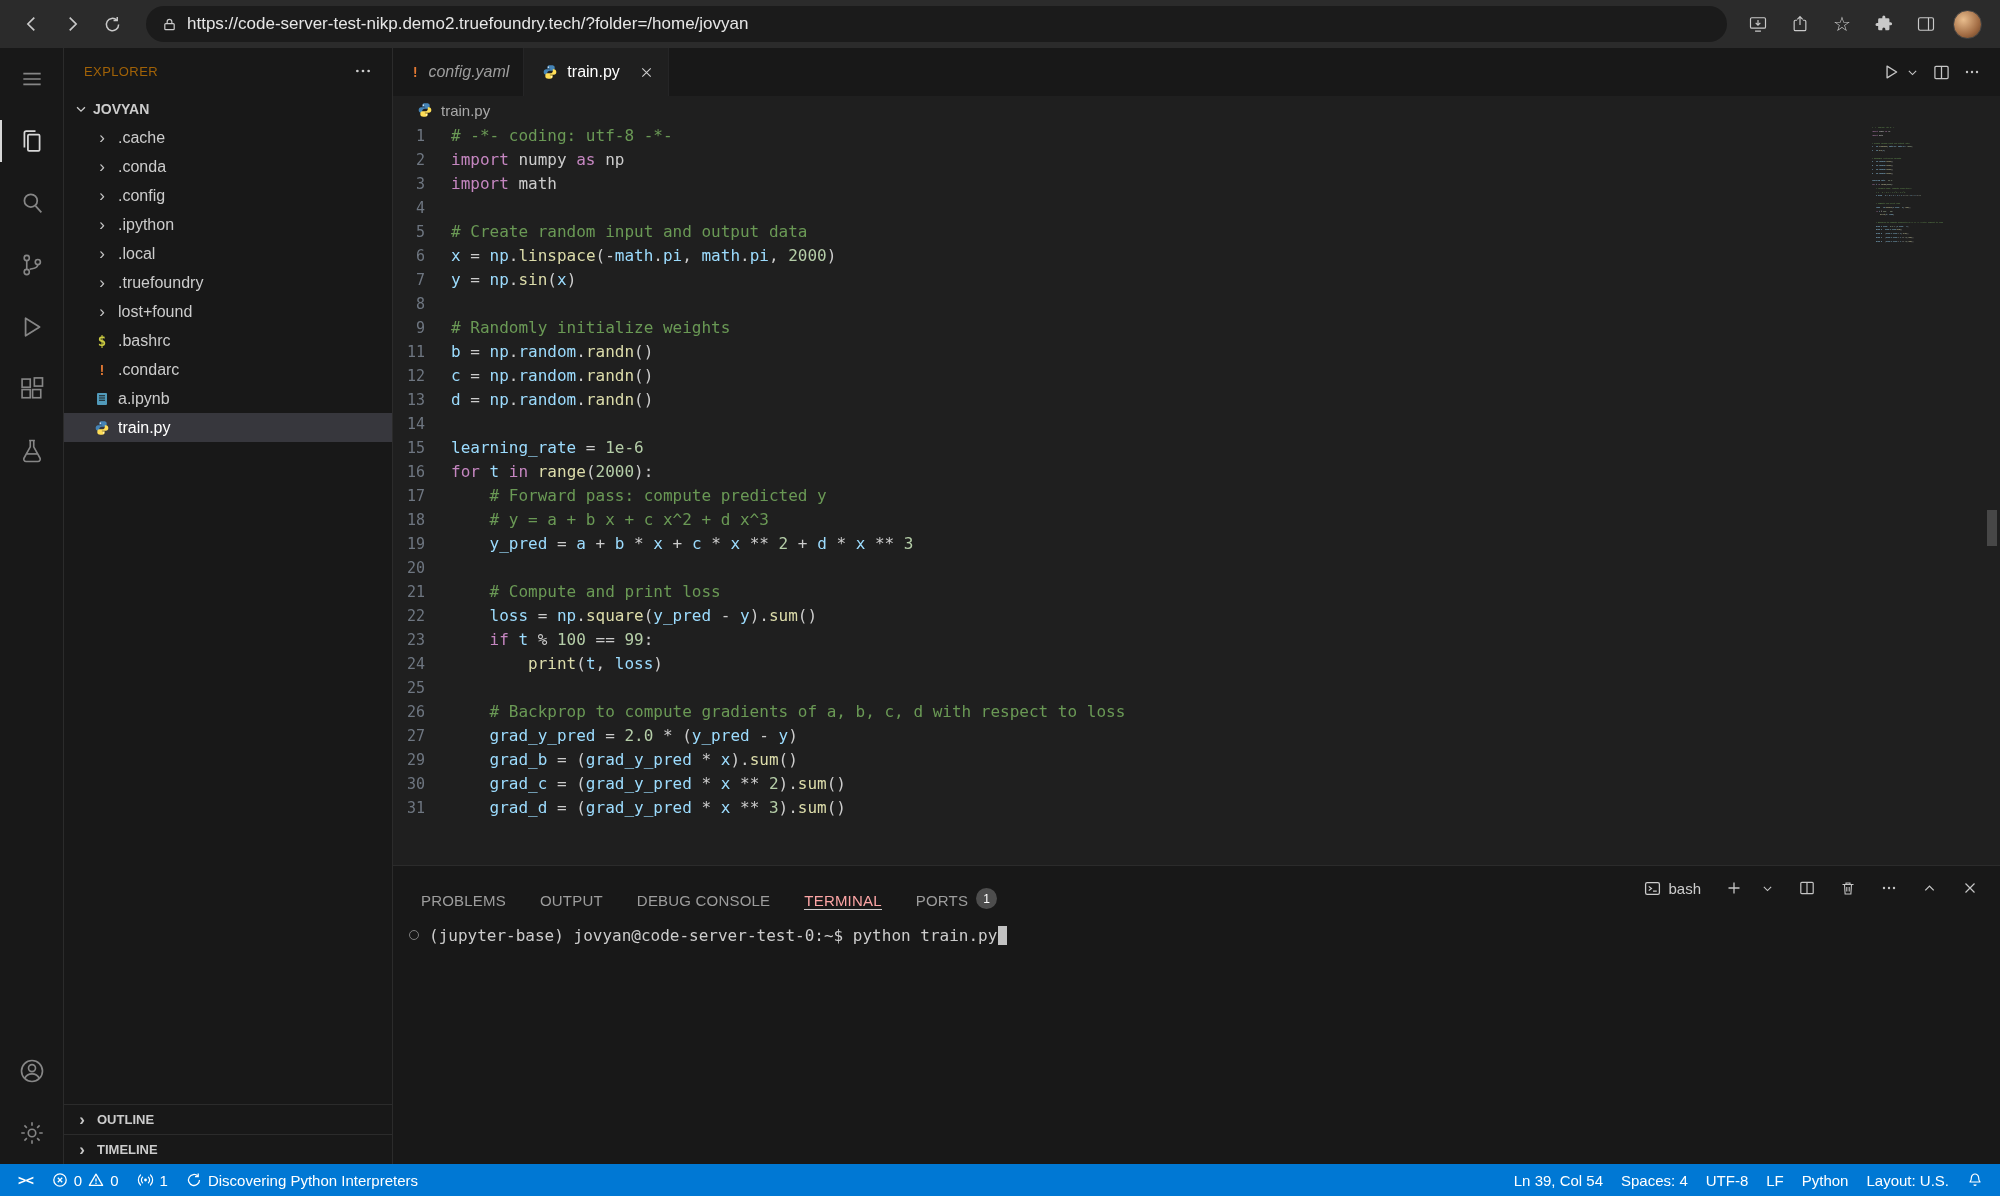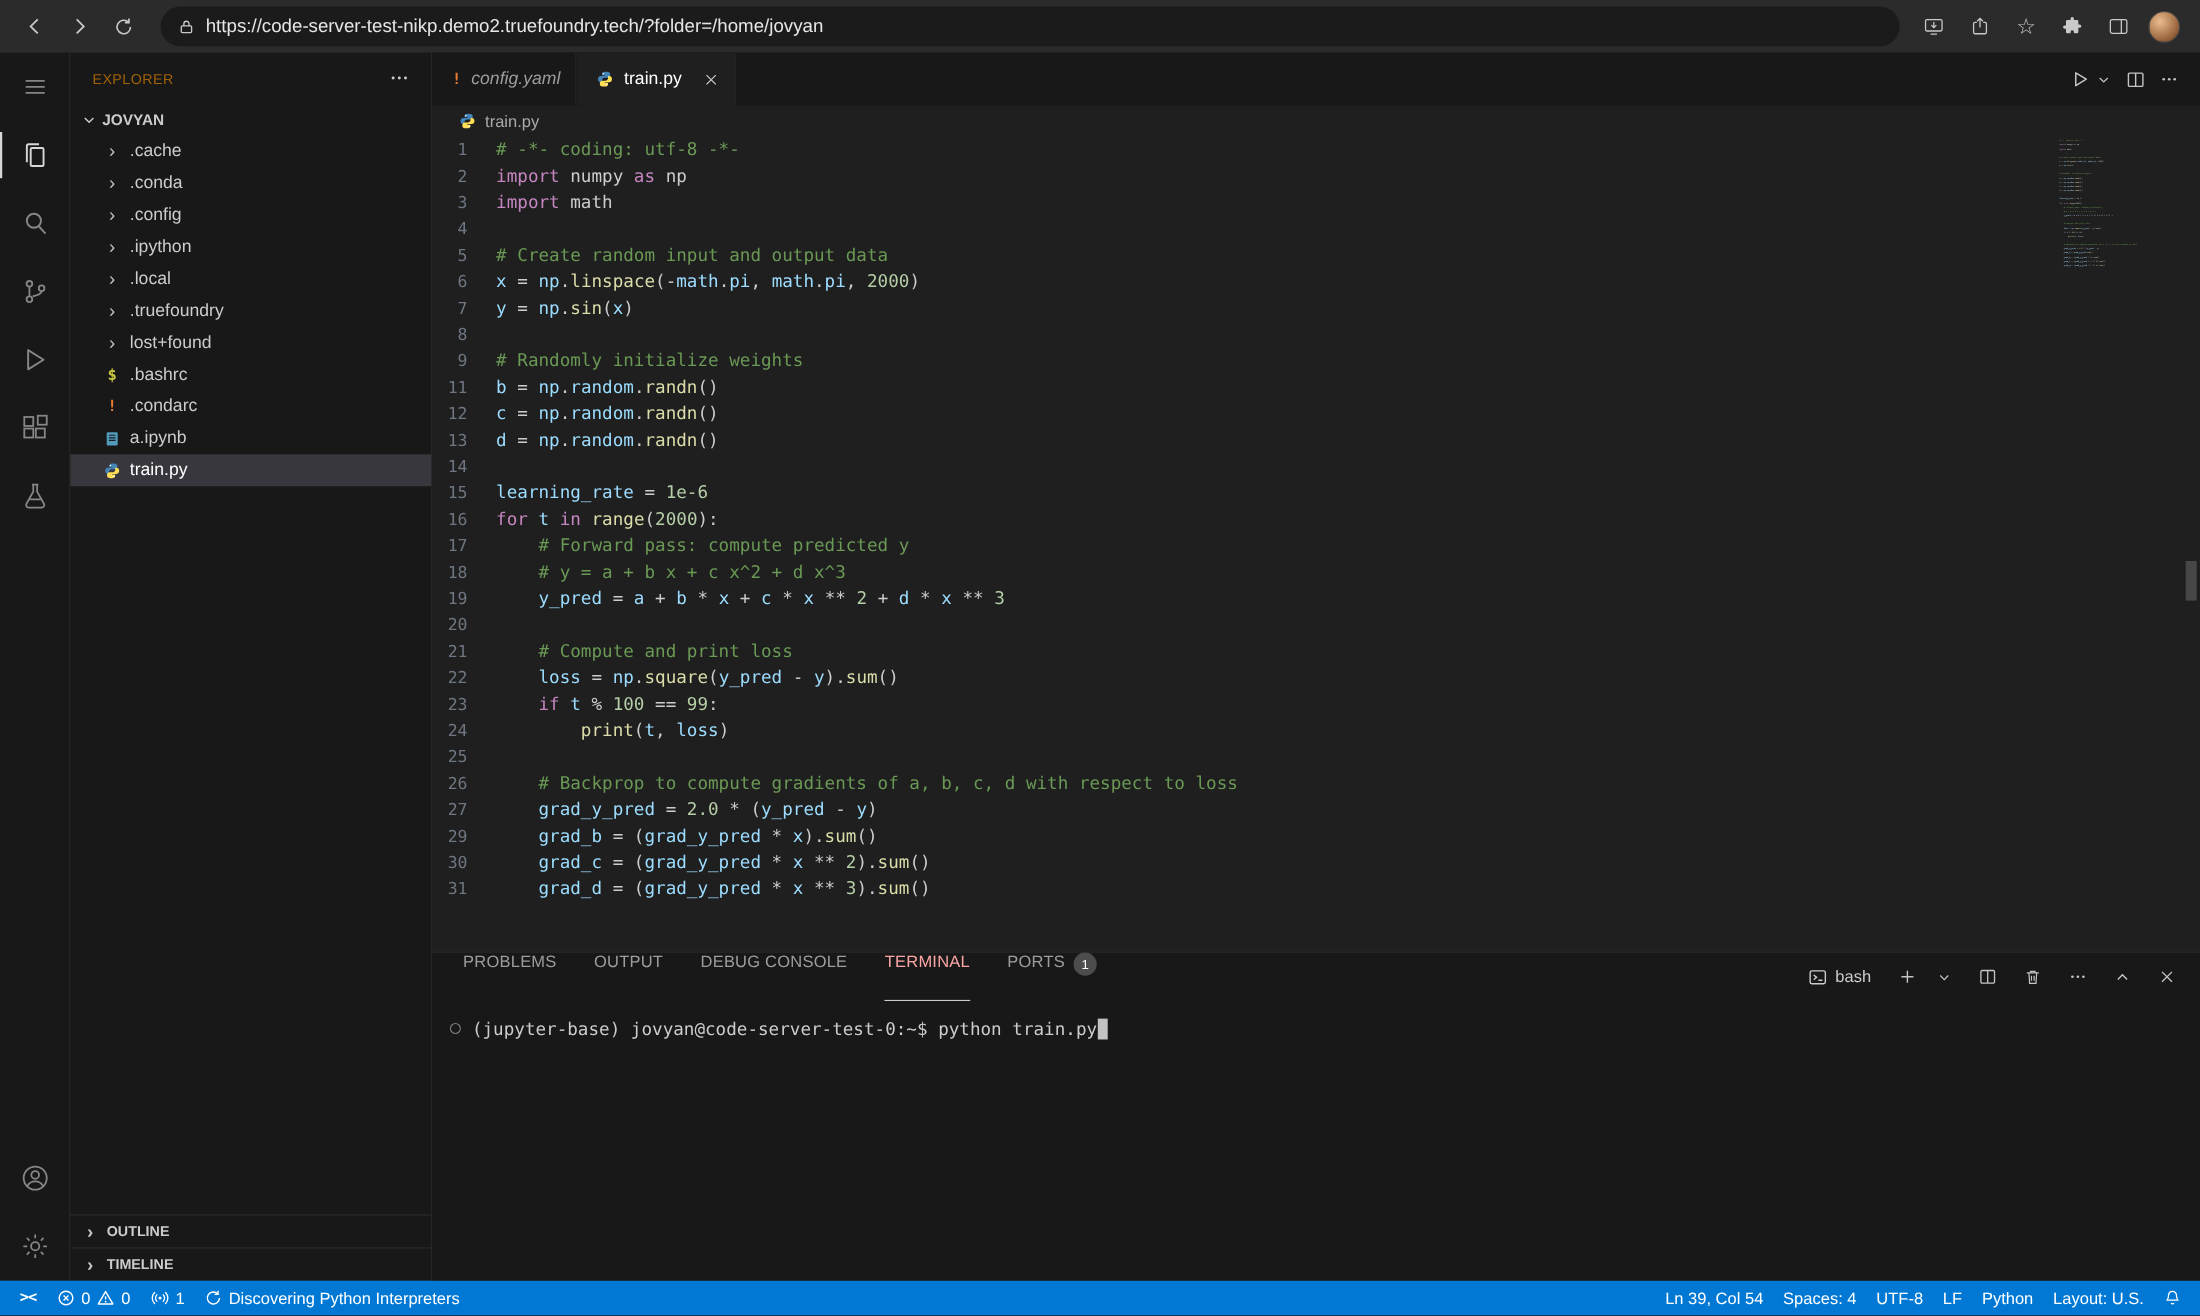--- a/index.html
+++ b/index.html
@@ -57,21 +57,21 @@
   .tk-c { color:#6a9955; } .tk-k { color:#c586c0; } .tk-n { color:#b5cea8; }
   .tk-f { color:#dcdcaa; } .tk-v { color:#9cdcfe; } .tk-p { color:#cccccc; }
   .minimap { position:absolute; top:2px; right:12px; width:116px; height:150px; overflow:hidden; }
   .minimap-inner { transform:scale(0.14); transform-origin:top left; width:620px; }
   .minimap-inner .code-line { height:27px; line-height:27px; font-size:12px; }
   .scroll-thumb { position:absolute; right:3px; top:386px; width:10px; height:36px; background:#474747; }
 
   .panel { height:299px; flex:none; border-top:1px solid #2b2b2b; background:#181818; display:flex; flex-direction:column; }
   .panel-header { height:44px; flex:none; display:flex; align-items:center; padding:0 22px 0 28px; }
   .panel-tabs { display:flex; align-items:stretch; height:100%; }
-  .panel-tab { display:flex; align-items:flex-start; gap:8px; margin-right:34px; font-size:15px; color:#9d9d9d; letter-spacing:.2px; border-bottom:1px solid transparent; }
+  .panel-tab { display:flex; align-items:flex-end; gap:8px; margin-right:34px; font-size:15px; color:#9d9d9d; letter-spacing:.2px; border-bottom:1px solid transparent; }
   .panel-tab.active { color:#fca5a5; border-bottom-color:#cccccc; }
   .badge { min-width:21px; height:21px; border-radius:11px; background:#4d4d4d; color:#fff; font-size:12px; display:flex; align-items:center; justify-content:center; padding:0 6px; }
   .panel-actions { margin-left:auto; display:flex; align-items:center; gap:25px; color:#c5c5c5; }
   .shell-label { display:flex; align-items:center; gap:7px; font-size:15px; color:#cccccc; }
   .terminal { flex:1; padding:13px 0 0 14px; font-family:"DejaVu Sans Mono",monospace; font-size:16px; color:#cccccc; }
   .term-line { height:24px; display:flex; align-items:center; white-space:pre; }
   .term-deco { width:10px; height:10px; border:1.5px solid #7d7d7d; border-radius:50%; margin:0 10px 0 2px; flex:none; }
   .cursor { display:inline-block; width:9px; height:19px; background:#c2c2c2; margin-left:1px; }
 
   .status-bar { height:32px; background:#0078d4; color:#ffffff; display:flex; align-items:center; font-size:15px; padding:0 8px; }

